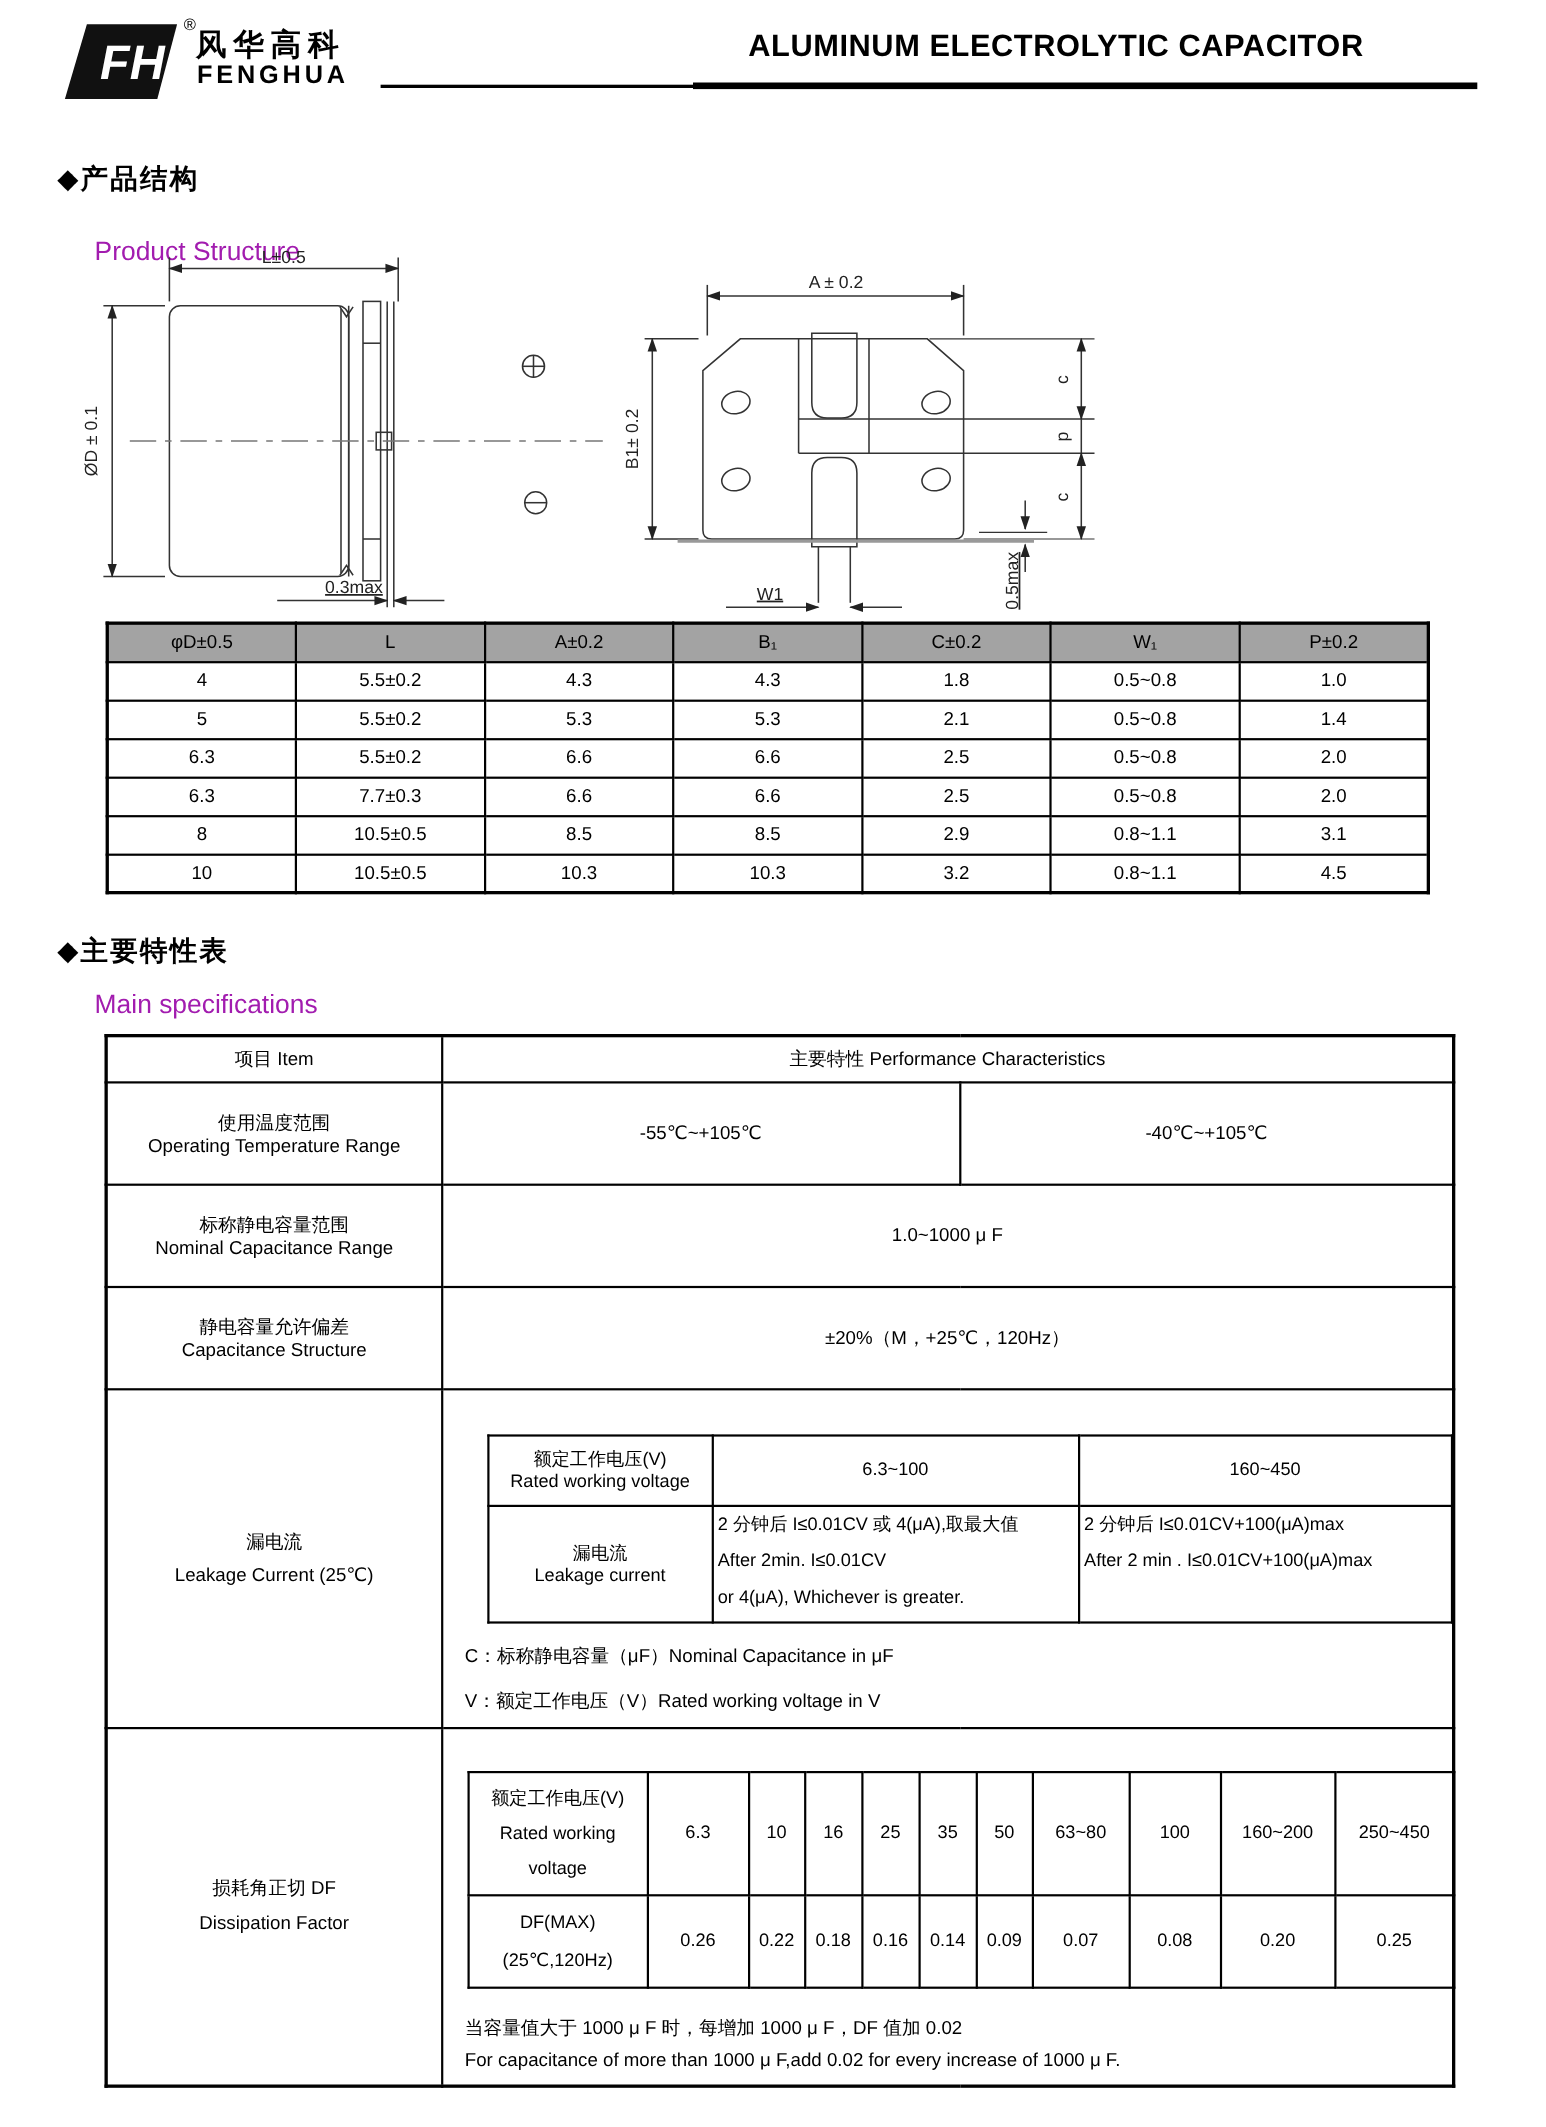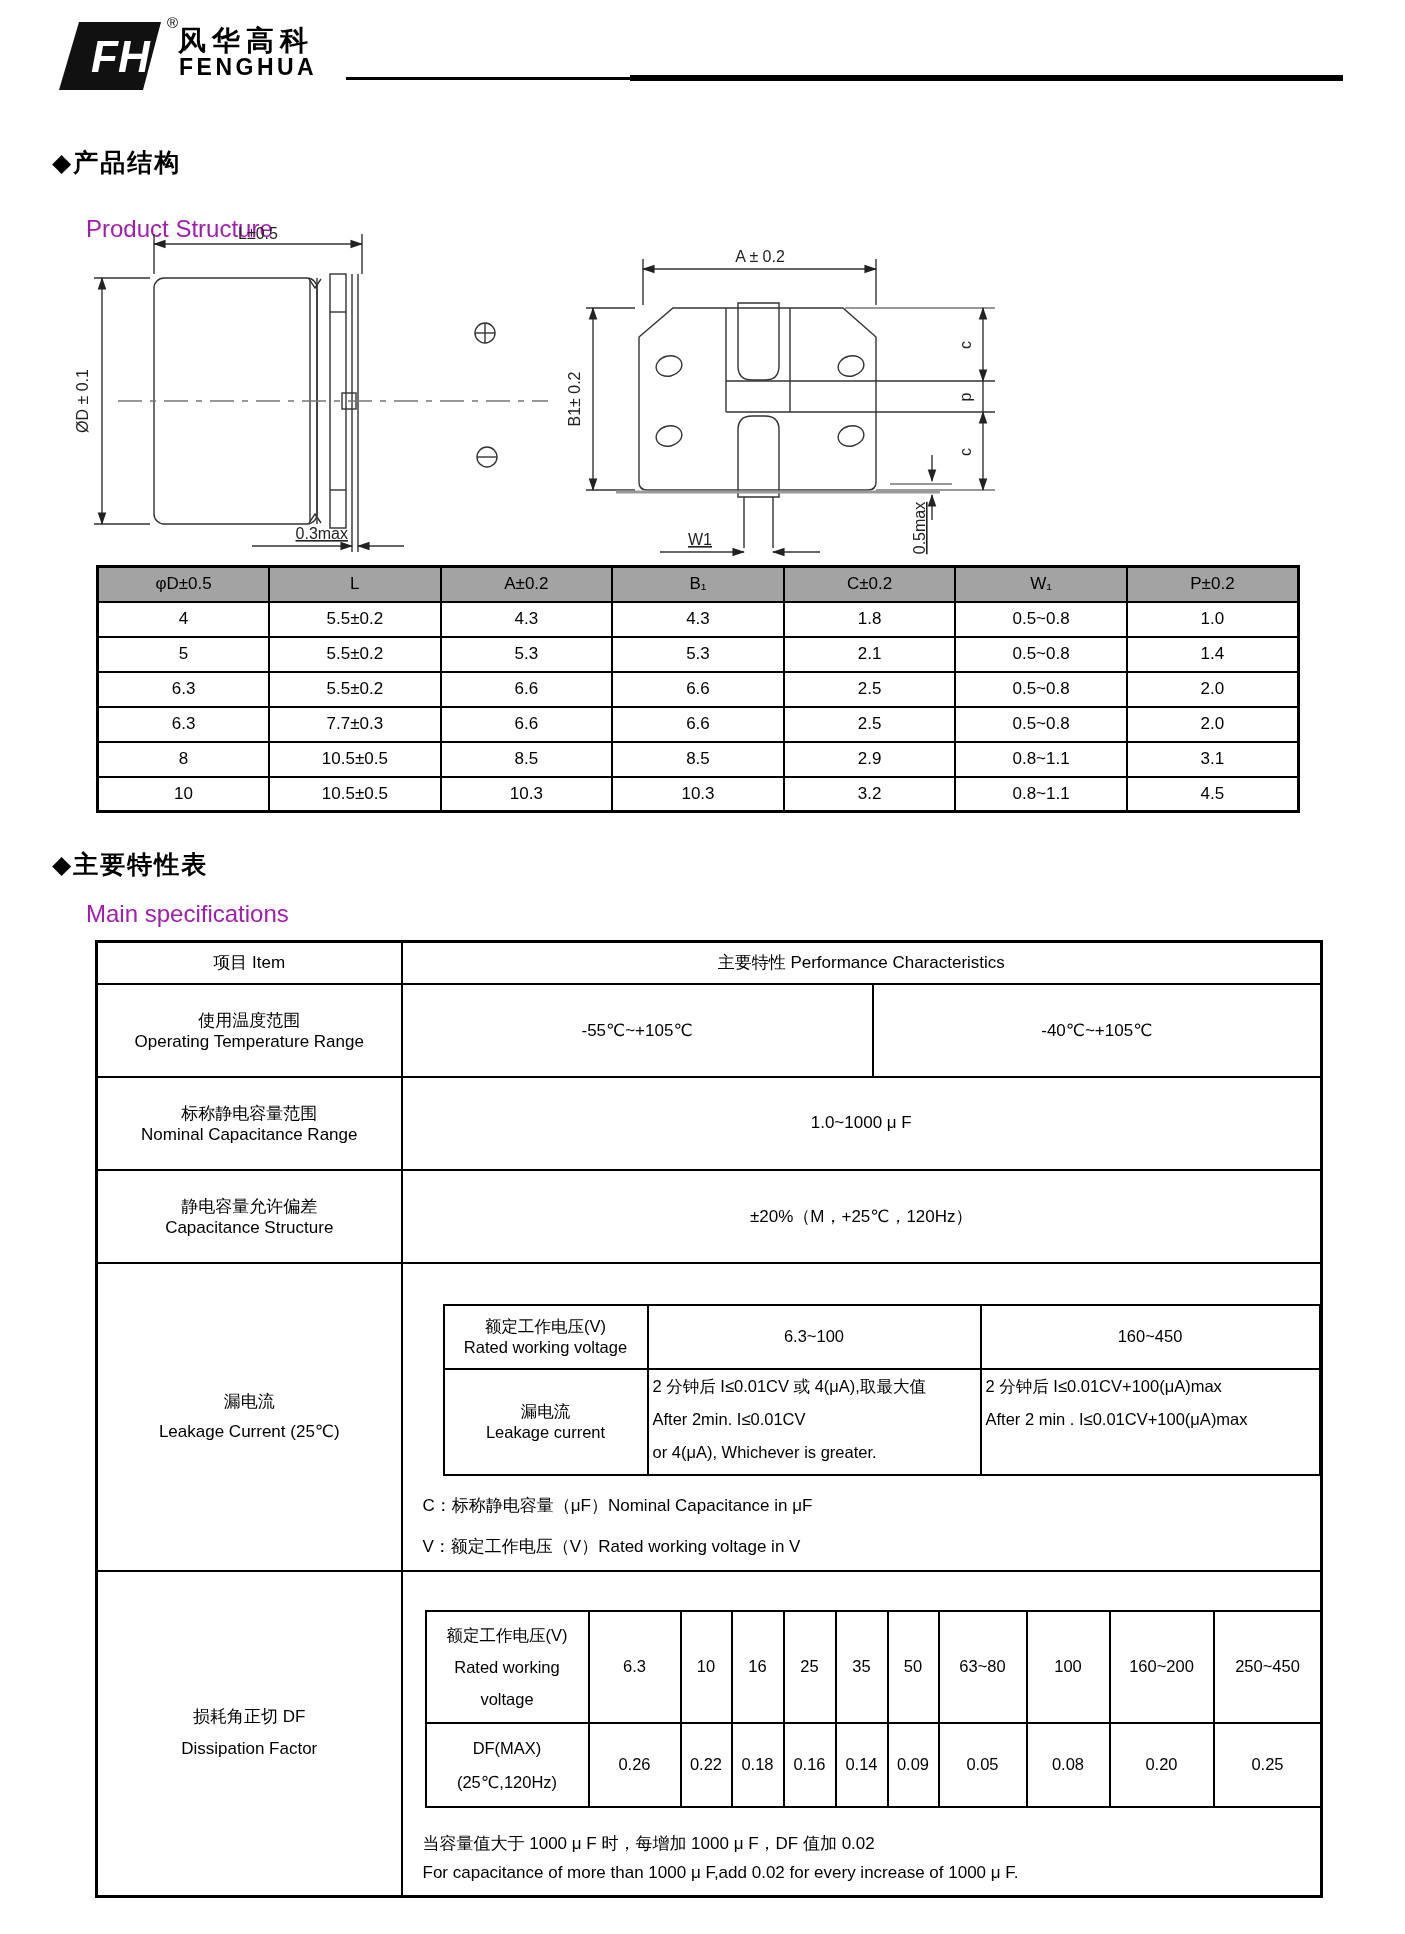--- a/index.html
+++ b/index.html
@@ -53,20 +53,21 @@
 
 <div class="page">
 
   <svg class="logo-mark" width="112" height="72" viewBox="0 0 112 72">
     <path d="M22,2 L104,2 L86,70 L2,70 Z" fill="#111"></path>
     <text x="34" y="52" font-size="44" font-weight="bold" font-style="italic" fill="#fff" font-family="'Liberation Sans',sans-serif">FH</text>
   </svg>
   <div class="logo-reg">®</div>
   <div class="logo-cn">风华高科</div>
   <div class="logo-en">FENGHUA</div>
+  <div class="page-title">ALUMINUM ELECTROLYTIC CAPACITOR</div>
   <div class="rule-thin"></div>
   <div class="rule-thick"></div>
 
   <div class="sec-cn" style="left:52px; top:146px;">◆产品结构</div>
   <div class="sec-en" style="left:86px; top:215px;">Product Structure</div>
 
   <svg class="drawing-svg" width="1405" height="1934" viewBox="0 0 1405 1934">
     <defs>
       <marker id="arr" viewBox="0 0 10 10" refX="9.2" refY="5" markerWidth="9" markerHeight="9" orient="auto-start-reverse">
         <path d="M0,1.6 L10,5 L0,8.4 z" fill="#222"></path>
@@ -374,21 +375,21 @@
             <td class="c" style="line-height:34px;">
               <div>DF(MAX)</div>
               <div>(25℃,120Hz)</div>
             </td>
             <td class="c">0.26</td>
             <td class="c">0.22</td>
             <td class="c">0.18</td>
             <td class="c">0.16</td>
             <td class="c">0.14</td>
             <td class="c">0.09</td>
-            <td class="c">0.05</td>
+            <td class="c">0.07</td>
             <td class="c">0.08</td>
             <td class="c">0.20</td>
             <td class="c">0.25</td>
           </tr>
         </tbody>
             </table>
         <div class="small-note" style="margin-top:24px;">当容量值大于 1000 μ F 时，每增加 1000 μ F，DF 值加 0.02</div>
         <div class="small-note" style="margin-top:8px;">For capacitance of more than 1000 μ F,add 0.02 for every increase of 1000 μ F.</div>
       </td>
     </tr>

